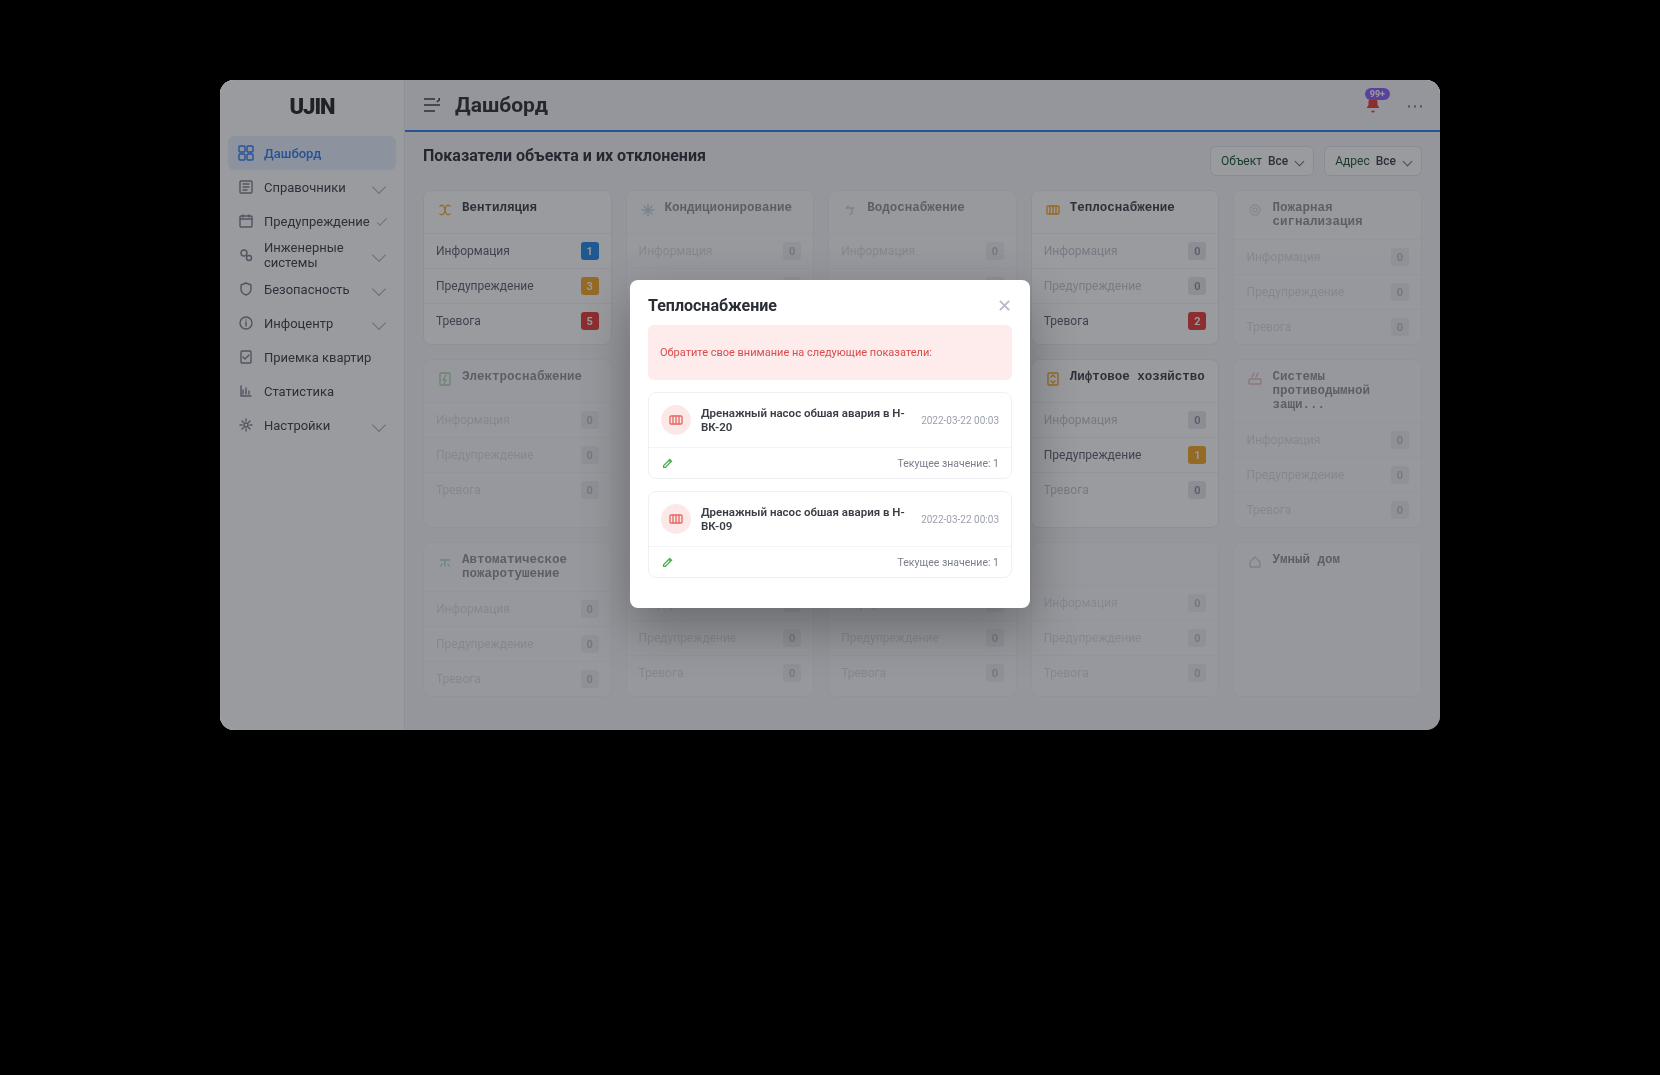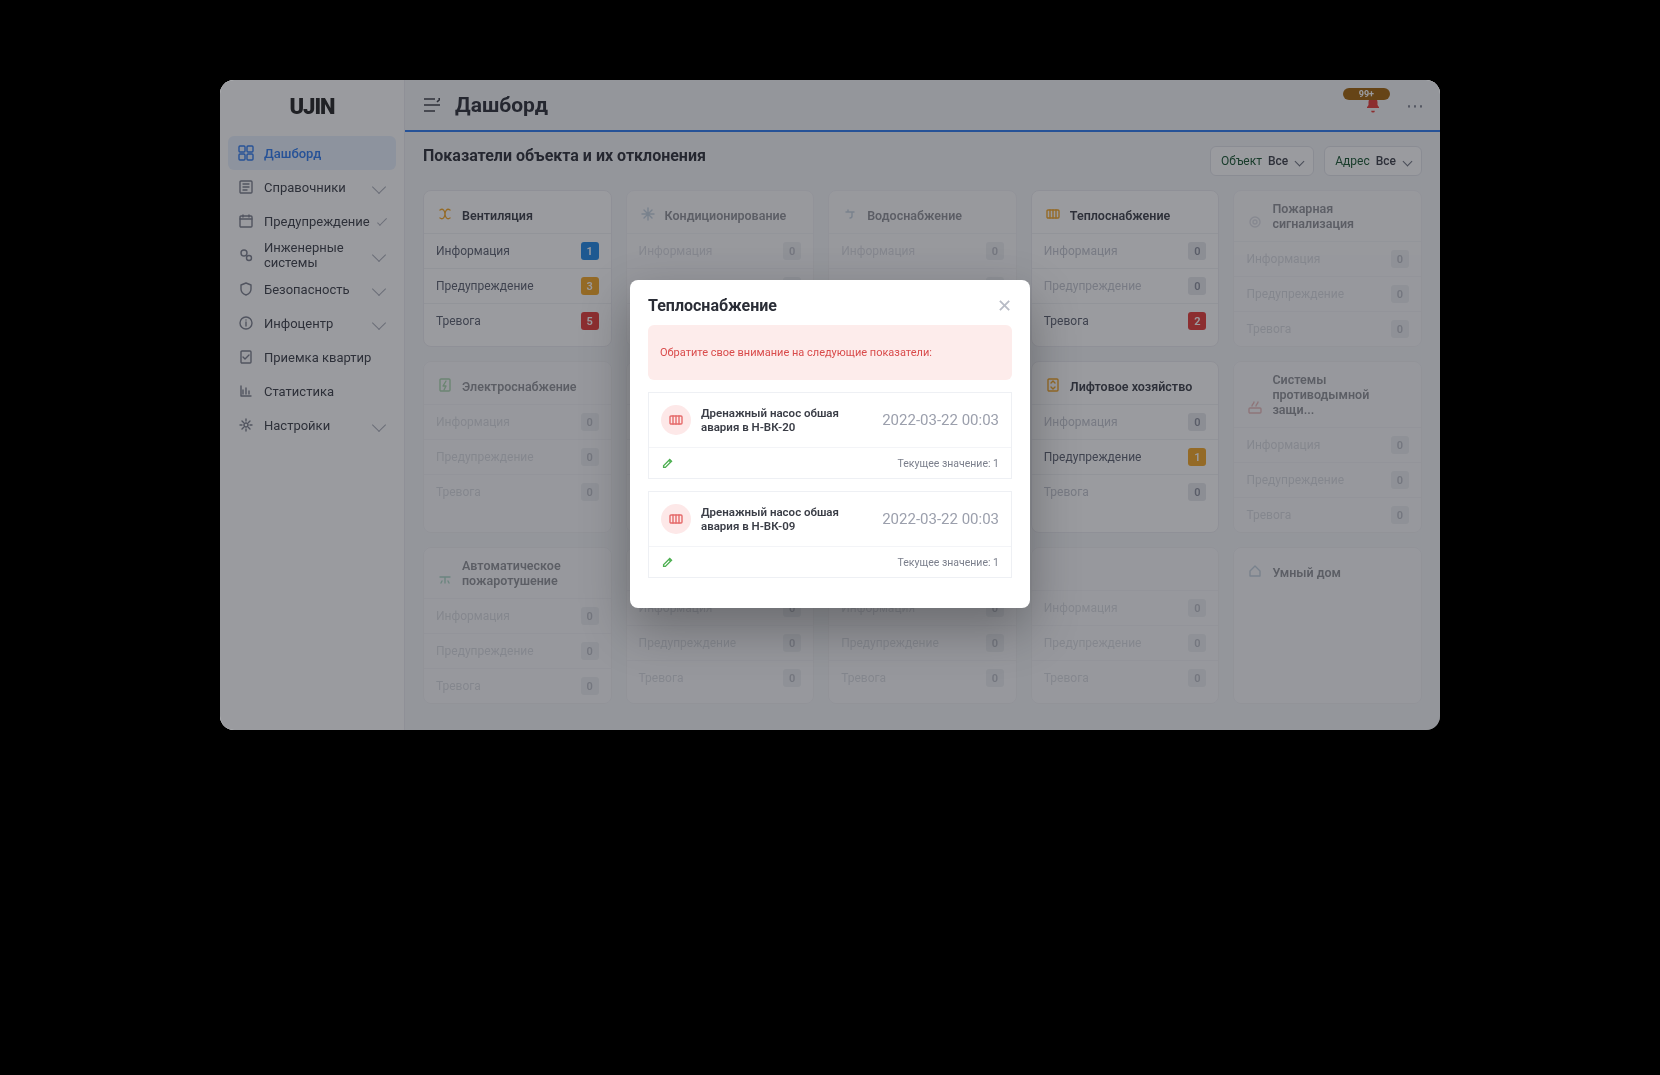--- a/index.html
+++ b/index.html
@@ -93,23 +93,23 @@
   }
   .menu-toggle {
     width: 22px; height: 22px;
     display: flex; align-items: center; justify-content: center;
     color: #3a3d46; cursor: pointer;
   }
   .page-title { font-size: 21px; font-weight: 700; color: #2a2d36; flex: 1; }
   .bell-wrap { position: relative; margin-right: 6px; cursor: pointer; }
   .bell-badge {
     position: absolute; top: -8px; right: -8px;
-    background: #a16207; color: #fff;
+    background: #8b5cf6; color: #fff;
     font-size: 9px; font-weight: 700;
-    border-radius: 10px; padding: 1px 16px;
+    border-radius: 10px; padding: 1px 5px;
   }
   .dots { color:#7b7f8c; font-size:18px; cursor:pointer; margin-left:6px;}
   .content { padding: 14px 18px; overflow: auto; flex: 1; }
   .section-head {
     display: flex; justify-content: space-between;
     margin-bottom: 14px;
   }
   .section-title { font-size: 16px; font-weight: 700; color: #2a2d36; }
   .filters { display: flex; gap: 10px; }
   .filter {
@@ -133,23 +133,24 @@
   }
   .card {
     background: #fff;
     border-radius: 8px;
     border: 1px solid #ececf0;
     overflow: hidden;
     display:flex; flex-direction:column;
   }
   .card.disabled { opacity: 0.55; }
   .card-head {
-    display: flex; align-items: flex-end; gap: 8px;
+    display: flex; align-items: flex-start; gap: 8px;
     padding: 10px 12px; font-size: 12.5px; font-weight: 600; color: #3a3d46;
     min-height: 42px;
+    font-family: Liberation Mono, monospace;
   }
   .card-icon {
     width: 18px; height: 18px; flex: 0 0 18px;
     display:inline-flex; align-items:center; justify-content:center;
   }
   .card-rows { display:flex; flex-direction:column; }
   .row {
     display: flex; align-items: center; justify-content: space-between;
     padding: 8px 12px; font-size: 12px; color: #5a5f6e;
     border-top: 1px solid #f1f2f5;
@@ -182,34 +183,34 @@
   }
   .modal-title { font-size: 16px; font-weight: 700; color: #2a2d36; }
   .modal-close { color: #b8bcc6; font-size: 18px; cursor: pointer; line-height:1; }
   .modal-body { padding: 0 18px 18px; }
   .alert-banner {
     background: #fdeceb; color: #d94b4b;
     font-size: 11px; padding: 21px 12px; border-radius: 6px;
     margin-bottom: 12px;
   }
   .alert-card {
-    border: 1px solid #eef0f4; border-radius: 0;
+    border: 1px solid #eef0f4; border-radius: 8px;
     margin-bottom: 12px; overflow: hidden;
   }
   .alert-top {
     display: flex; align-items: center; gap: 10px;
     padding: 12px;
   }
   .alert-icon {
     width: 30px; height: 30px; border-radius: 50%;
     background: #fde8e8; display:flex; align-items:center; justify-content:center;
     flex: 0 0 30px;
   }
   .alert-text { flex:1; font-size: 11.5px; font-weight:600; color:#3a3d46; }
-  .alert-time { font-size: 15px; color: #9b9fac; }
+  .alert-time { font-size: 10px; color: #9b9fac; }
   .alert-bottom {
     display: flex; align-items: center; justify-content: space-between;
     padding: 8px 12px; border-top: 1px solid #f3f4f7;
     font-size: 10.5px; color: #7b7f8c;
   }
   .edit-icon { color:#4caf50; }
   svg { display:block; }
 </style>
 </head>
 <body>

